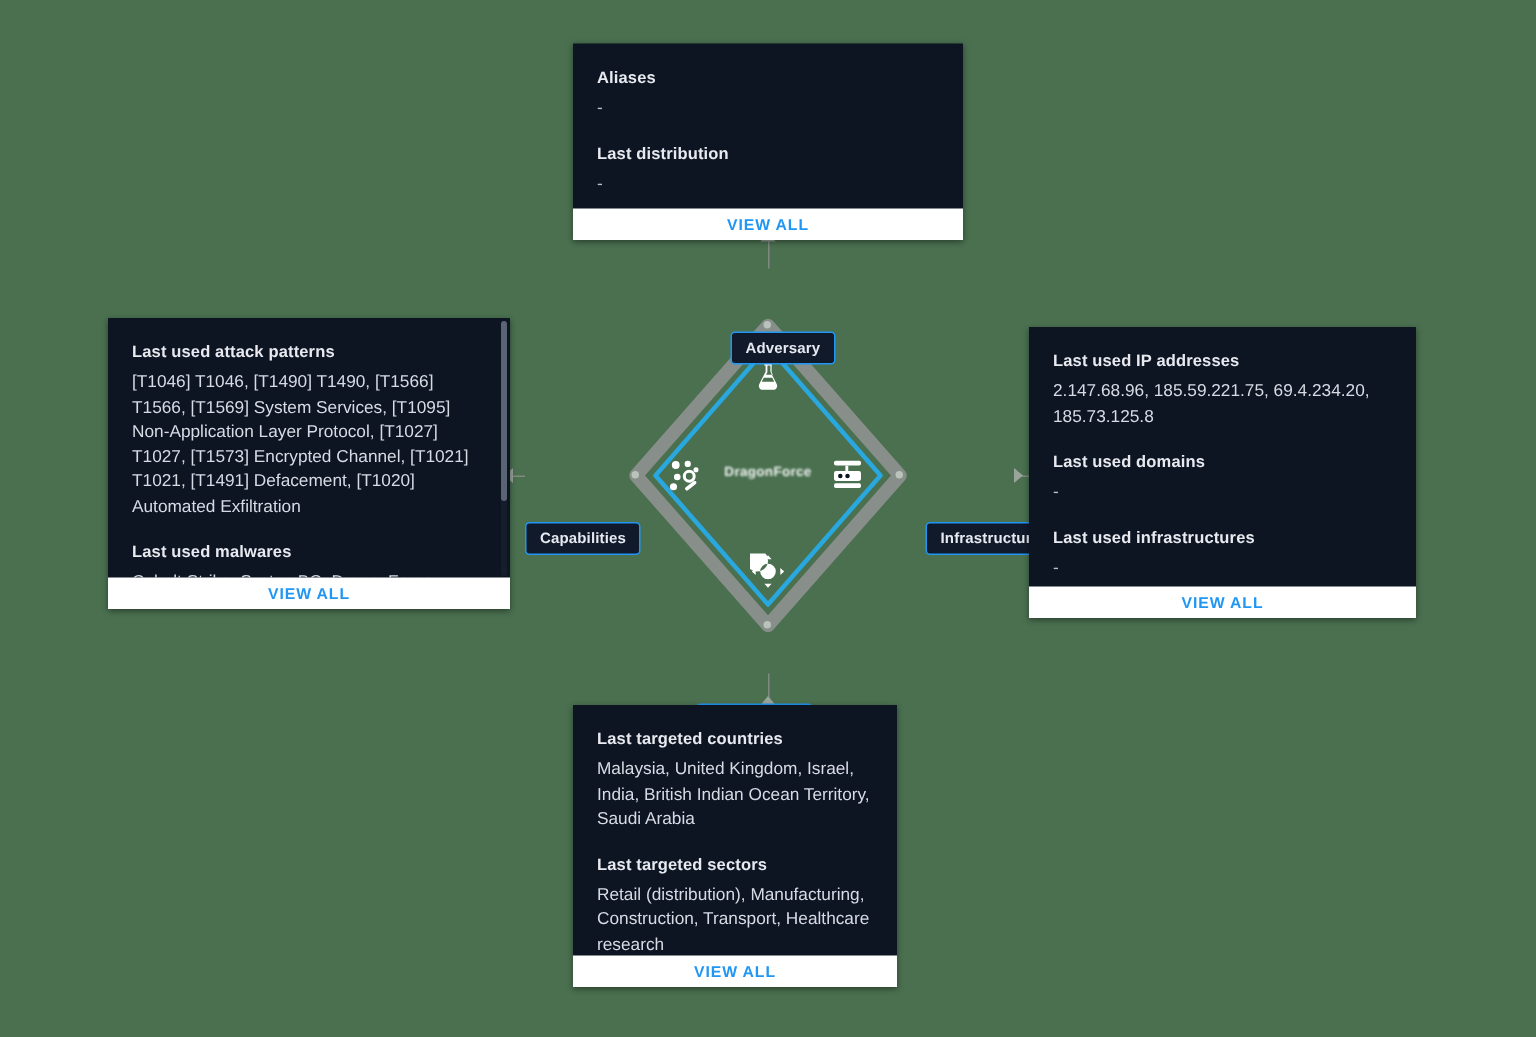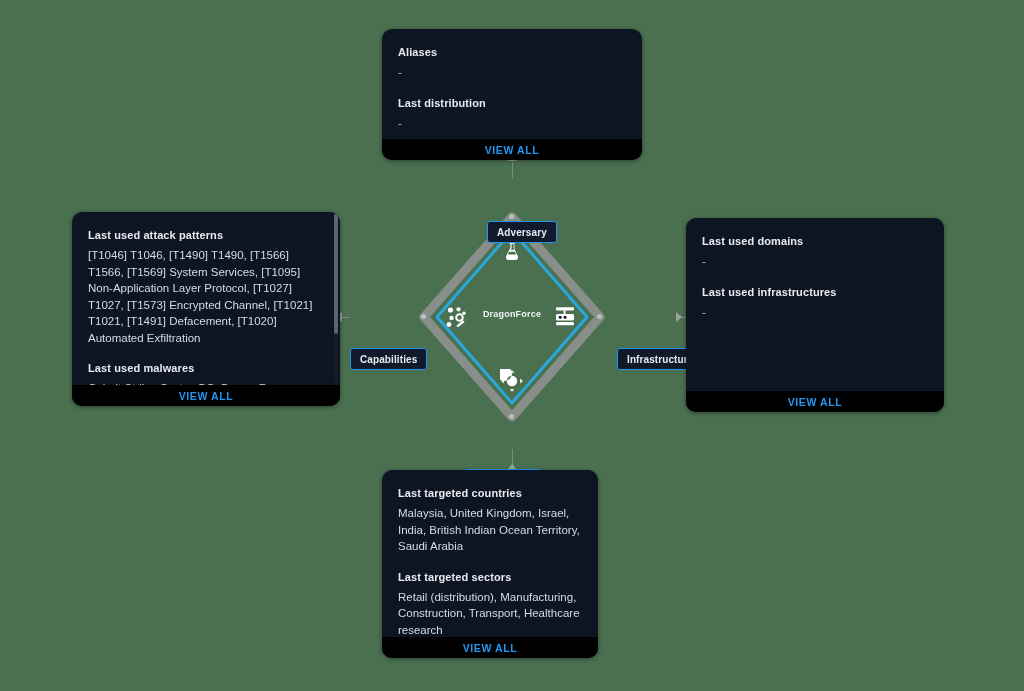--- a/index.html
+++ b/index.html
@@ -8,21 +8,21 @@
     background: #4a7050;
     font-family: "Liberation Sans", sans-serif;
     overflow: hidden;
   }
   #stage { position: relative; width: 1024px; height: 691px; }
 
   
   .card {
     position: absolute;
     background: #0d1422;
-    border-radius: 10px;
+    border-radius: 0;
     overflow: hidden;
     display: flex;
     flex-direction: column;
     box-shadow: 0 1px 4px rgba(0,0,0,.45);
   }
   .card-body {
     flex: 1 1 auto;
     padding: 16px 16px 8px 16px;
     overflow: hidden;
     position: relative;
@@ -40,21 +40,21 @@
   .field-value {
     color: #d7dbe4;
     font-size: 11.5px;
     line-height: 16.5px;
     font-weight: 400;
   }
   .field-value.dash { color: #b9c0cc; letter-spacing: 0; }
   .card-footer {
     flex: 0 0 auto;
     height: 21px;
-    background: #000000;
+    background: #ffffff;
     display: flex;
     align-items: center;
     justify-content: center;
     cursor: pointer;
   }
   .card-footer span {
     color: #2196f3;
     font-size: 10.5px;
     font-weight: bold;
     letter-spacing: .6px;
@@ -294,20 +294,24 @@
       </div>
     </div>
     <div class="card-footer">
       <span>VIEW ALL</span>
     </div>
   </div>
 
   <div class="card" id="card-infrastructure">
     <div class="card-body">
       <div class="field">
+        <div class="field-label">Last used IP addresses</div>
+        <div class="field-value">2.147.68.96, 185.59.221.75, 69.4.234.20, 185.73.125.8</div>
+      </div>
+      <div class="field">
         <div class="field-label">Last used domains</div>
         <div class="field-value dash">-</div>
       </div>
       <div class="field">
         <div class="field-label">Last used infrastructures</div>
         <div class="field-value dash">-</div>
       </div>
     </div>
     <div class="card-footer">
       <span>VIEW ALL</span>

